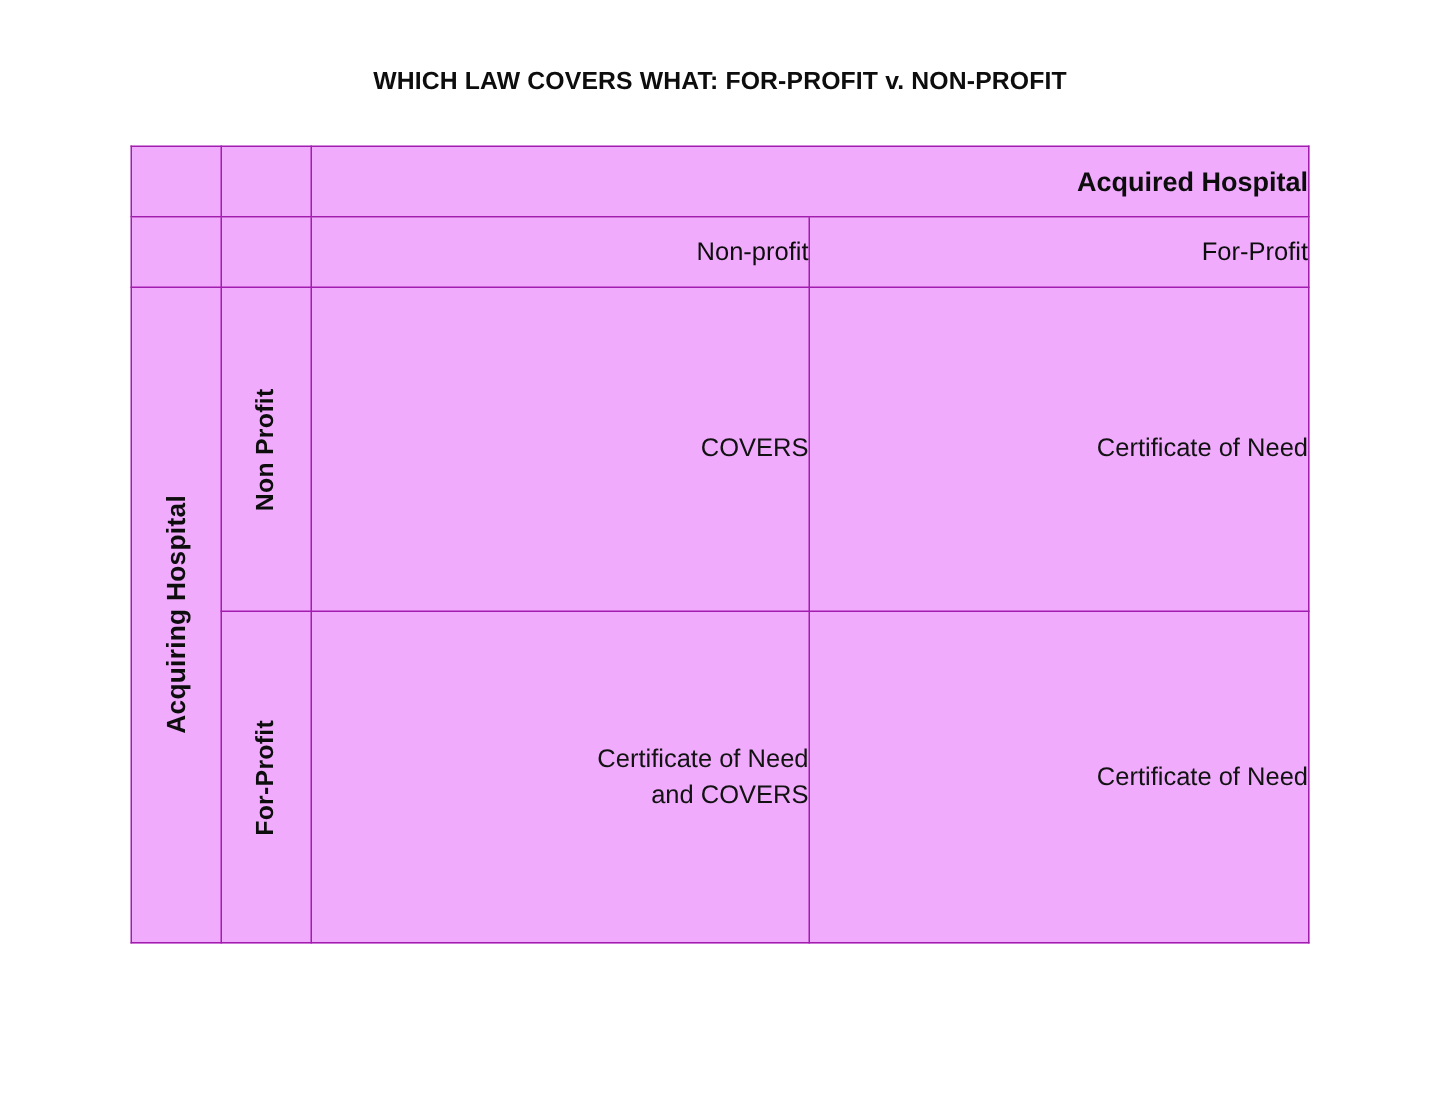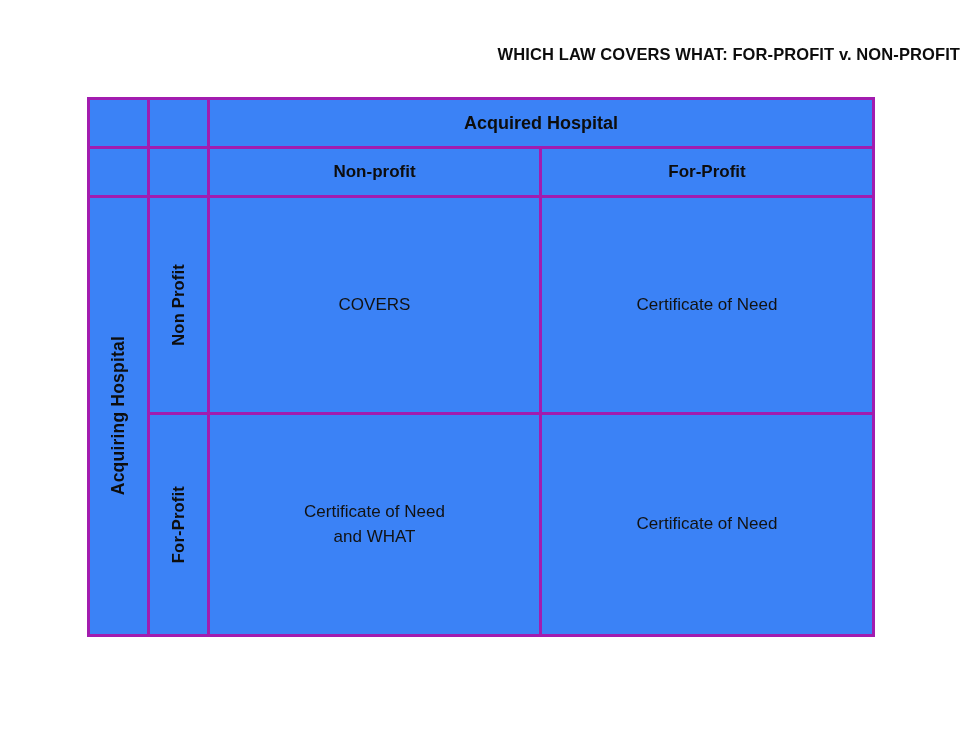--- a/index.html
+++ b/index.html
@@ -20,43 +20,43 @@
     position: absolute;
     inset: 0;
   }
 
   
   .title {
     position: absolute;
     left: 0;
     top: 45px;
     width: 960px;
-    text-align: right;
+    text-align: center;
     font-size: 16.5px;
     font-weight: bold;
     letter-spacing: 0.1px;
     color: #0d0d0d;
   }
 
   
   .matrix {
     position: absolute;
     left: 87px;
     top: 97px;
     width: 785px;
     height: 528px;
     border-collapse: collapse;
     table-layout: fixed;
   }
   .matrix td {
-    border: 3px solid #a21caf;
+    border: 1px solid #a21caf;
     padding: 0;
     vertical-align: middle;
-    text-align: center;
-    background: #3b82f6;
+    text-align: right;
+    background: #f0abfc;
   }
 
   
   .col-outer   { width: 60px; }
   .col-inner   { width: 60px; }
   .col-np      { width: 332px; }
   .col-fp      { width: 333px; }
 
   
   .blank { border-color: #878787; }
@@ -64,21 +64,21 @@
   
   .hdr-top {
     height: 46px;
     font-size: 18px;
     font-weight: bold;
     color: #0d0d0d;
   }
   .hdr-sub {
     height: 46px;
     font-size: 17px;
-    font-weight: bold;
+    font-weight: normal;
     color: #0d0d0d;
   }
 
   
   .row-np { height: 216px; }
   .row-fp { height: 220px; }
 
   .cell-text {
     font-size: 17px;
     font-weight: normal;
@@ -159,21 +159,21 @@
 
       <tr class="row-fp">
         <td>
           <div class="vert-wrap">
             <span class="vert vert-inner">For-Profit</span>
           </div>
         </td>
         <td class="cell-text">
           <span>Certificate of Need</span>
           <br>
-          <span>and WHAT</span>
+          <span>and COVERS</span>
         </td>
         <td class="cell-text">
           <span>Certificate of Need</span>
         </td>
       </tr>
 
     </tbody>
   </table>
 
 </div>

